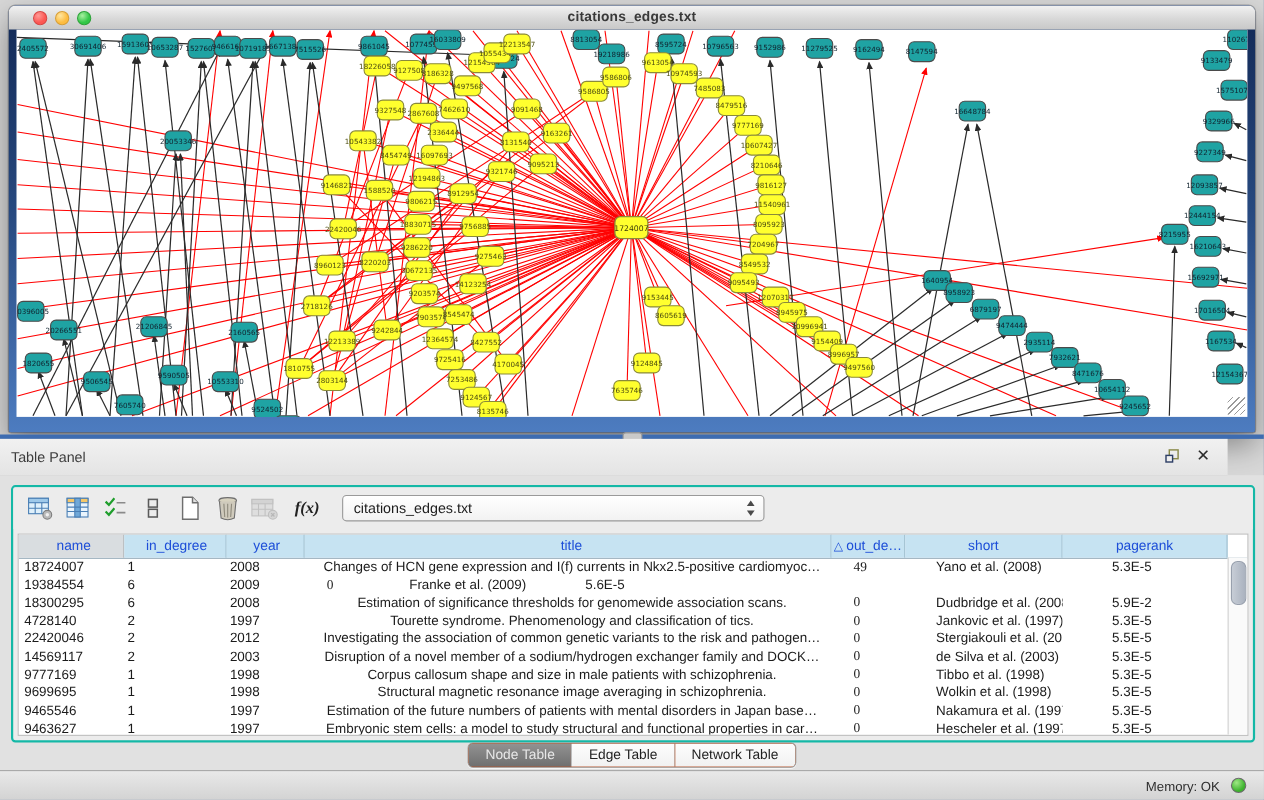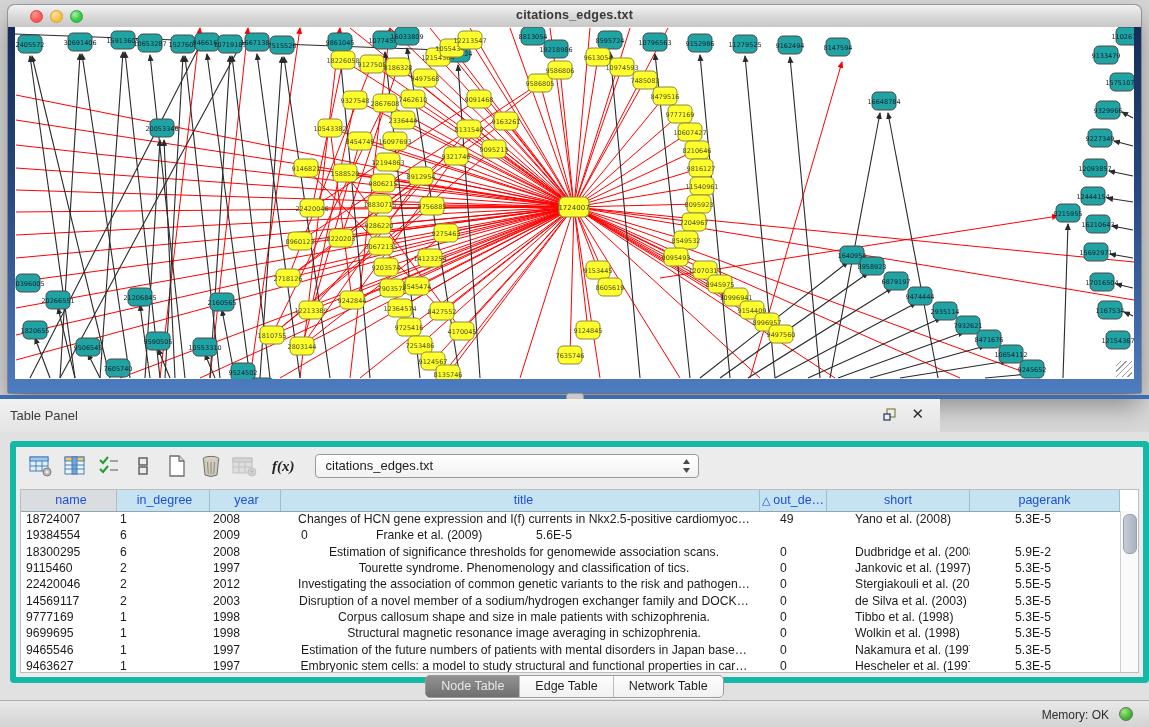--- a/index.html
+++ b/index.html
@@ -40,31 +40,31 @@
   .canvas svg{position:absolute;left:0;top:0;}
   .grip{
     position:absolute;right:2px;bottom:2px;width:16px;height:16px;
     background:repeating-linear-gradient(135deg,transparent 0 3px,#9a9a9a 3px 4px);
   }
   
   .split{position:absolute;left:0;top:395px;width:1149px;height:4px;background:#3d6cb1;}
   .split-handle{position:absolute;left:566px;top:-2px;width:16px;height:7px;border-radius:3px;background:#c9c9c9;border:1px solid #9a9a9a;}
   
   .panel-header{
-    position:absolute;left:0;top:399px;width:940px;height:33px;
+    position:absolute;left:0;top:399px;width:1116px;height:33px;
     background:linear-gradient(#f1f1f1,#e4e4e4);border-bottom:1px solid #c3c3c3;
   }
   .panel-header .ph-title{position:absolute;left:10px;top:9px;font-size:13px;color:#3c3c3c;}
   .ph-float{position:absolute;right:42px;top:8px;width:16px;height:16px;cursor:pointer;}
   .ph-close{position:absolute;right:16px;top:6px;font-size:15px;font-weight:700;color:#2c2c2c;cursor:pointer;}
   
   .dock{position:absolute;left:0;top:432px;width:1149px;height:268px;background:#e1e1e1;}
   .tool-container{
     position:absolute;left:10px;top:9px;width:1127px;height:230px;
-    background:#ececec;border:6px solid #14b8a6;border-radius:4px;overflow:hidden;
+    background:#ececec;border:2px solid #14b8a6;border-radius:4px;overflow:hidden;
   }
   .toolbar{position:absolute;left:0;top:0;right:0;height:38px;display:flex;align-items:center;padding-left:10px;background:#ececec;}
   .tbtn{width:30px;height:30px;display:flex;align-items:center;justify-content:center;margin-right:4px;cursor:pointer;}
   .tbtn.dim{opacity:.45;}
   .fx{font-family:"Liberation Serif","DejaVu Serif",serif;font-style:italic;font-size:15px;font-weight:700;color:#222;margin:0 6px 0 8px;cursor:pointer;}
   .combo{
     position:relative;width:372px;height:22px;margin-left:14px;
     background:linear-gradient(#ffffff,#f2f2f2);
     border:1px solid #9a9a9a;border-radius:4px;
     font-size:13px;color:#1d1d1d;line-height:22px;padding-left:10px;cursor:pointer;
@@ -85,21 +85,21 @@
   .tr{display:flex;height:16.3px;align-items:center;}
   .td{
     box-sizing:border-box;font-size:12.2px;color:#1b1b1b;
     overflow:hidden;white-space:nowrap;padding-left:6px;
   }
   .c0{width:96px;padding-left:5px;}
   .c1{width:93px;padding-left:3px;}
   .c2{width:71px;padding-left:3px;}
   .c3{width:479px;padding-left:7px;text-align:center;}
   .c4{width:67px;}
-  .td.c4{padding-left:20px;}
+  .td.c4{padding-left:20px;font-family:Liberation Serif, serif;}
   .c5{width:143px;}
   .td.c5{padding-left:28px;}
   .c6{width:150px;}
   .td.c6{padding-left:45px;}
   .vscroll{
     position:absolute;right:0;top:21px;width:17px;bottom:0;
     background:#fafafa;border-left:1px solid #d0d0d0;
   }
   .vthumb{position:absolute;left:2px;top:3px;width:12px;height:38px;border-radius:6px;background:linear-gradient(90deg,#c7cdd6,#aab2bf);border:1px solid #98a0ad;}
   
@@ -985,21 +985,21 @@
             <div class="tr">
               <div class="td c0">18300295</div>
               <div class="td c1">6</div>
               <div class="td c2">2008</div>
               <div class="td c3">Estimation of significance thresholds for genomewide association scans.</div>
               <div class="td c4">0</div>
               <div class="td c5">Dudbridge et al. (2008)</div>
               <div class="td c6">5.9E-2</div>
             </div>
             <div class="tr">
-              <div class="td c0">9115460</div>
+              <div class="td c0">4728140</div>
               <div class="td c1">2</div>
               <div class="td c2">1997</div>
               <div class="td c3">Tourette syndrome. Phenomenology and classification of tics.</div>
               <div class="td c4">0</div>
               <div class="td c5">Jankovic et al. (1997)</div>
               <div class="td c6">5.3E-5</div>
             </div>
             <div class="tr">
               <div class="td c0">22420046</div>
               <div class="td c1">2</div>

